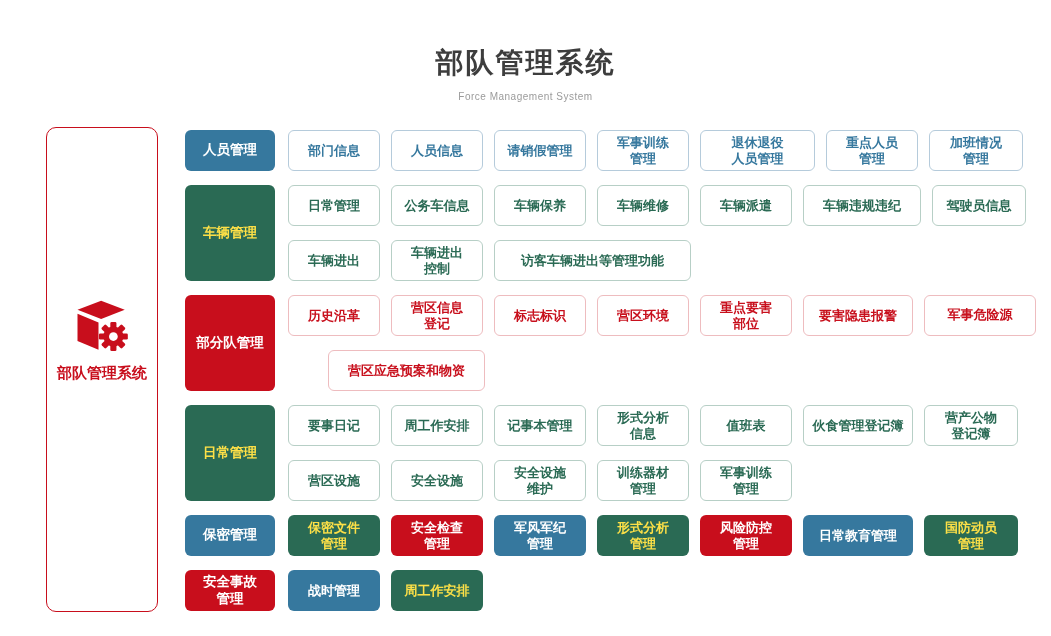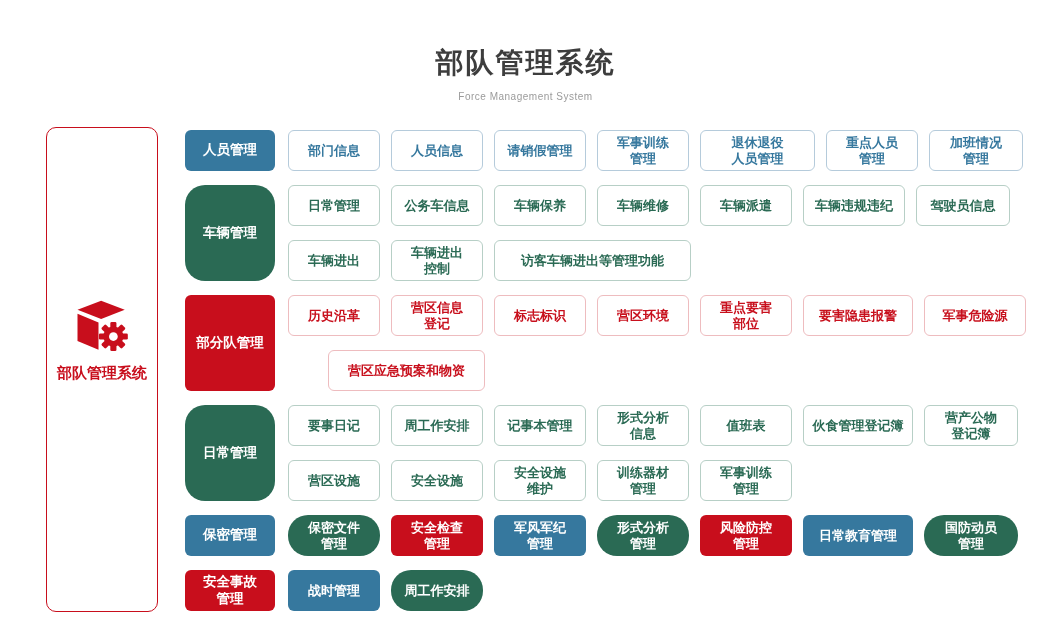--- a/index.html
+++ b/index.html
@@ -20,21 +20,21 @@
   .row{display:flex;gap:13px;align-items:stretch;}
   .lines{display:flex;flex-direction:column;gap:14px;}
   .line{display:flex;gap:11px;}
 
   .cell{box-sizing:border-box;width:92px;height:41px;border-radius:6px;flex:none;
     display:flex;align-items:center;justify-content:center;text-align:center;
     font-size:13px;font-weight:bold;line-height:1.22;white-space:pre-line;padding:2px 4px;}
   .cat{width:90px;height:auto;font-size:13.5px;}
 
   .solid-blue{background:#36789e;color:#ffffff;}
-  .solid-green{background:#2a6a54;color:#ffffff;border-radius:20px;}
+  .solid-green{background:#2a6a54;color:#fde047;}
   .solid-red{background:#c80e1c;color:#ffffff;}
   .outline-blue{background:#ffffff;border:1px solid #b5cbdb;color:#36789e;}
   .outline-green{background:#ffffff;border:1px solid #b7cfc6;color:#2a6a54;}
   .outline-red{background:#ffffff;border:1px solid #eebcbf;color:#c8101d;}
 </style>
 </head>
 <body>
 
 <div class="page">
 
@@ -88,21 +88,21 @@
       </div>
       <div class="row">
         <div class="cell cat solid-green">车辆管理</div>
         <div class="lines">
           <div class="line">
             <div class="cell outline-green">日常管理</div>
             <div class="cell outline-green">公务车信息</div>
             <div class="cell outline-green">车辆保养</div>
             <div class="cell outline-green">车辆维修</div>
             <div class="cell outline-green">车辆派遣</div>
-            <div class="cell outline-green" style="width: 102px;">车辆违规违纪</div>
+            <div class="cell outline-green" style="width: 118px;">车辆违规违纪</div>
             <div class="cell outline-green" style="width: 94px;">驾驶员信息</div>
           </div>
           <div class="line">
             <div class="cell outline-green">车辆进出</div>
             <div class="cell outline-green">车辆进出
 控制</div>
             <div class="cell outline-green" style="width: 197px;">访客车辆进出等管理功能</div>
           </div>
         </div>
       </div>
@@ -111,21 +111,21 @@
         <div class="lines">
           <div class="line">
             <div class="cell outline-red">历史沿革</div>
             <div class="cell outline-red">营区信息
 登记</div>
             <div class="cell outline-red">标志标识</div>
             <div class="cell outline-red">营区环境</div>
             <div class="cell outline-red">重点要害
 部位</div>
             <div class="cell outline-red" style="width: 110px;">要害隐患报警</div>
-            <div class="cell outline-red" style="width: 102px;">军事危险源</div>
+            <div class="cell outline-red" style="width: 112px; font-family: Liberation Mono, monospace;">军事危险源</div>
           </div>
           <div class="line">
             <div class="cell outline-red" style="width: 157px; margin-left: 40px;">营区应急预案和物资</div>
           </div>
         </div>
       </div>
       <div class="row">
         <div class="cell cat solid-green">日常管理</div>
         <div class="lines">
           <div class="line">

